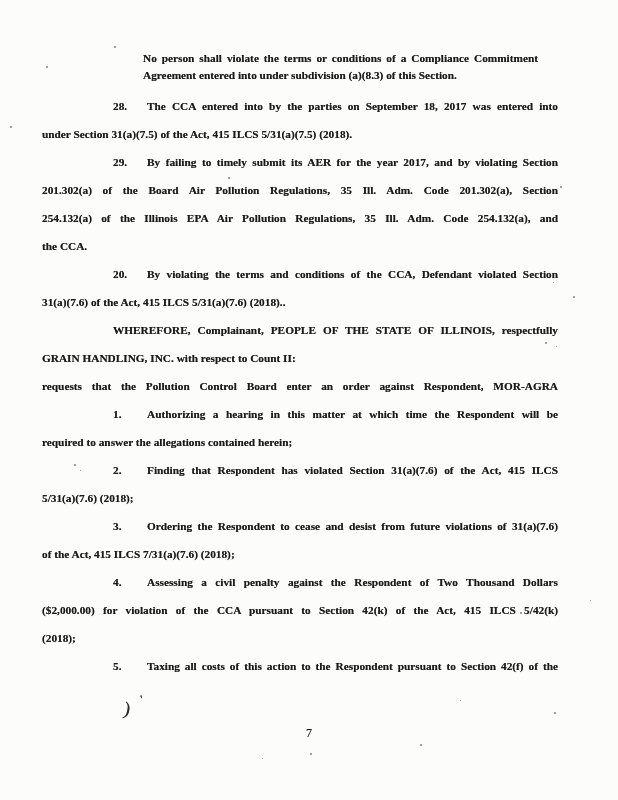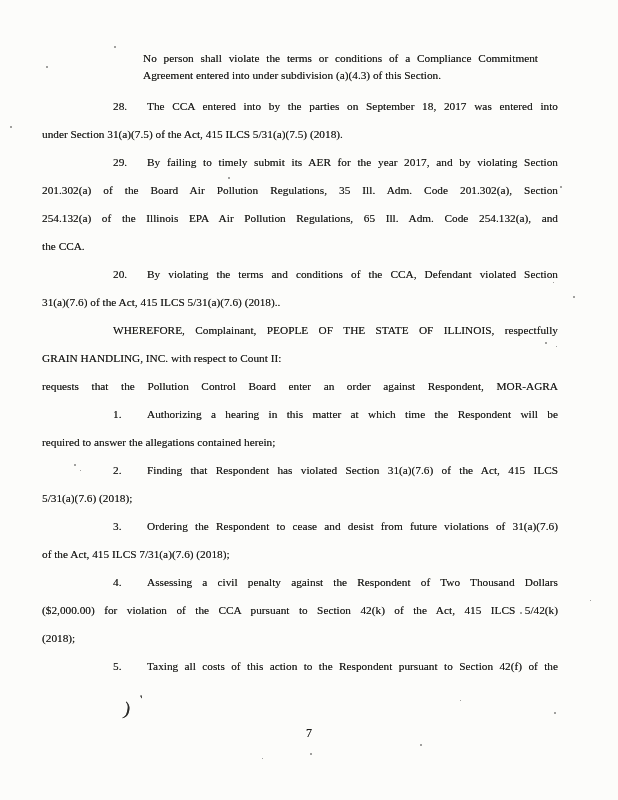--- a/index.html
+++ b/index.html
@@ -12,20 +12,21 @@
     font-family: "Liberation Serif", "DejaVu Serif", serif;
     color: #1b1b19;
     overflow: hidden;
     text-shadow: 0 0 0.6px rgba(25,25,22,0.65);
   }
   .content {
     position: absolute;
     left: 42px;
     right: 60px;
     top: 50px;
+    font-weight: bold;
   }
   .quote {
     margin-left: 101px;
     margin-right: 20px;
     font-size: 11.3px;
     line-height: 17px;
   }
   .body-lines {
     margin-top: 8px;
     font-size: 11.3px;
@@ -60,28 +61,28 @@
     font-family: "Liberation Serif", serif;
   }
 </style>
 </head>
 <body>
 
 <div class="page">
   <div class="content">
     <div class="quote">
         <div class="line jlast">No person shall violate the terms or conditions of a Compliance Commitment</div>
-        <div class="line">Agreement entered into under subdivision (a)(4.3) of this Section.</div>
+        <div class="line">Agreement entered into under subdivision (a)(8.3) of this Section.</div>
       </div>
     <div class="body-lines">
         <div class="line jlast first"><span class="pnum">28.</span>The CCA entered into by the parties on September 18, 2017 was entered into</div>
         <div class="line">under Section 31(a)(7.5) of the Act, 415 ILCS 5/31(a)(7.5) (2018).</div>
         <div class="line jlast first"><span class="pnum">29.</span>By failing to timely submit its AER for the year 2017, and by violating Section</div>
         <div class="line jlast">201.302(a) of the Board Air Pollution Regulations, 35 Ill. Adm. Code 201.302(a), Section</div>
-        <div class="line jlast">254.132(a) of the Illinois EPA Air Pollution Regulations, 65 Ill. Adm. Code 254.132(a), and</div>
+        <div class="line jlast">254.132(a) of the Illinois EPA Air Pollution Regulations, 35 Ill. Adm. Code 254.132(a), and</div>
         <div class="line">the CCA.</div>
         <div class="line jlast first"><span class="pnum">20.</span>By violating the terms and conditions of the CCA, Defendant violated Section</div>
         <div class="line">31(a)(7.6) of the Act, 415 ILCS 5/31(a)(7.6) (2018)..</div>
         <div class="line jlast first">WHEREFORE, Complainant, PEOPLE OF THE STATE OF ILLINOIS, respectfully</div>
         <div class="line">GRAIN HANDLING, INC. with respect to Count II:</div>
         <div class="line jlast">requests that the Pollution Control Board enter an order against Respondent, MOR-AGRA</div>
         <div class="line jlast first"><span class="pnum">1.</span>Authorizing a hearing in this matter at which time the Respondent will be</div>
         <div class="line">required to answer the allegations contained herein;</div>
         <div class="line jlast first"><span class="pnum">2.</span>Finding that Respondent has violated Section 31(a)(7.6) of the Act, 415 ILCS</div>
         <div class="line">5/31(a)(7.6) (2018);</div>

